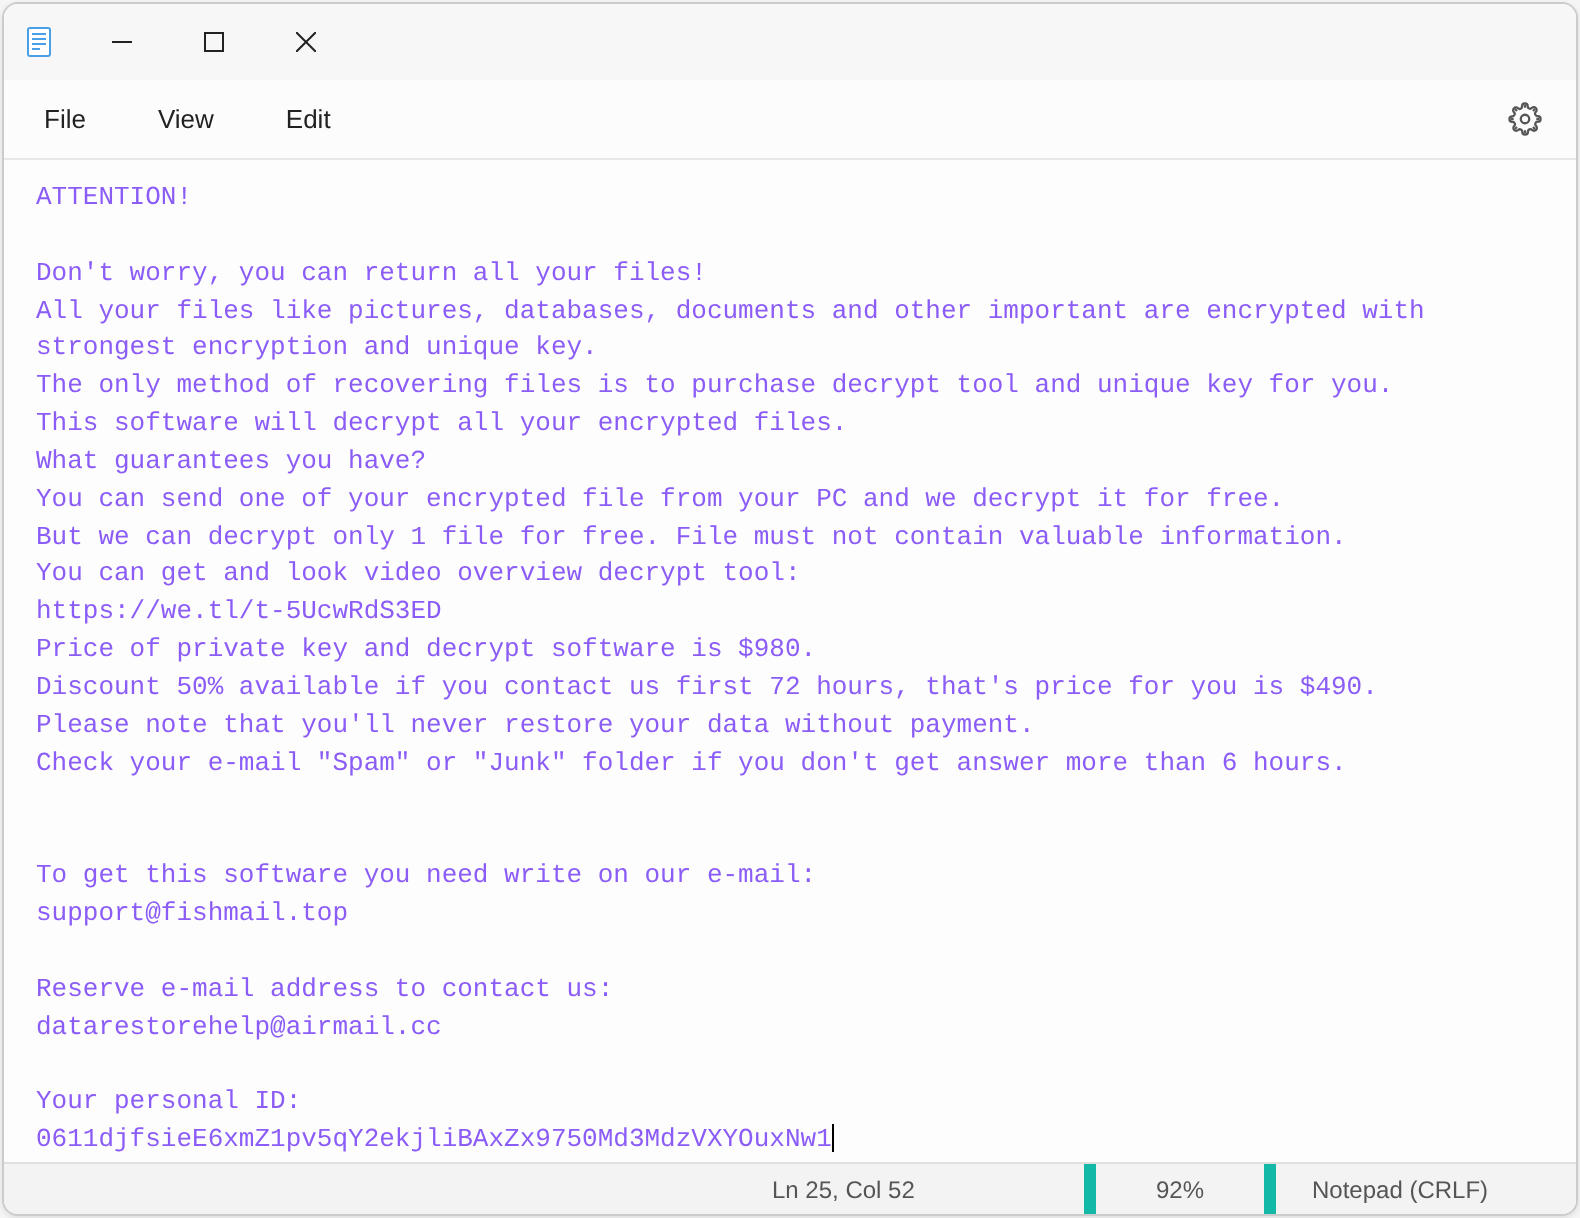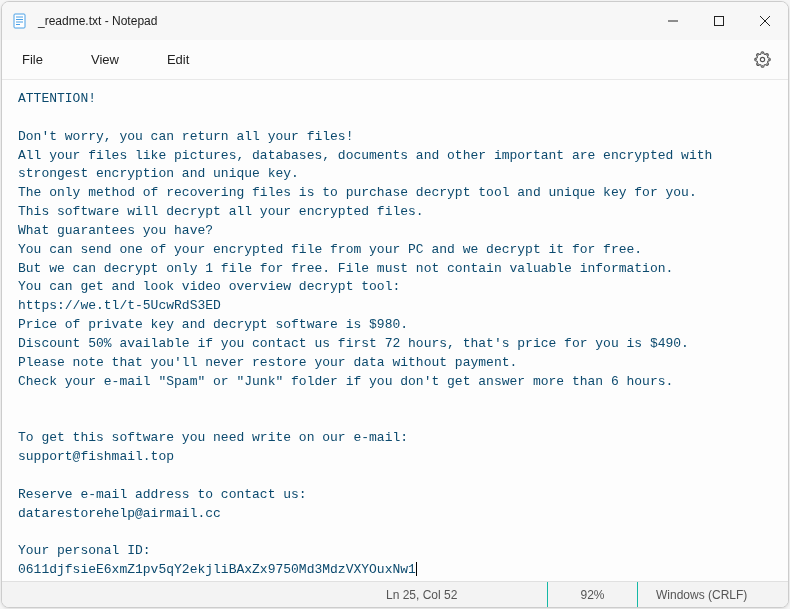--- a/index.html
+++ b/index.html
@@ -54,21 +54,20 @@
       justify-content: center;
       color: #222;
     }
     .menubar {
       height: 40px;
       display: flex;
       align-items: center;
       padding: 0 2px;
       background: #fcfcfc;
       border-bottom: 1px solid #e8e8e8;
-      gap: 12px;
     }
     .menu-item {
       padding: 6px 18px;
       font-size: 13px;
       color: #222;
       border-radius: 4px;
     }
     .menu-spacer { flex: 1; }
     .settings-icon {
       width: 36px;
@@ -77,21 +76,21 @@
       align-items: center;
       justify-content: center;
       margin-right: 6px;
     }
     .content {
       flex: 1;
       padding: 10px 16px;
       font-family: Consolas, "Courier New", monospace;
       font-size: 13px;
       line-height: 1.45;
-      color: #0c4a6e;
+      color: #8b5cf6;
       white-space: pre-wrap;
       overflow: hidden;
       position: relative;
     }
     .content .caret {
       display: inline-block;
       width: 1px;
       height: 14px;
       background: #000;
       vertical-align: text-bottom;
@@ -104,40 +103,39 @@
       background: #f3f3f3;
       border-top: 1px solid #e0e0e0;
       font-size: 12px;
       color: #555;
     }
     .status-seg {
       padding: 0 18px;
       height: 100%;
       display: flex;
       align-items: center;
-      border-right: 1px solid #14b8a6;
+      border-right: 6px solid #14b8a6;
     }
     .status-seg:last-child { border-right: none; }
     .status-spacer { flex: 1; }
   </style>
 </head>
 <body>
 
 <div class="window">
   <div class="titlebar">
     <span class="app-icon">
       <svg width="16" height="16" viewBox="0 0 16 16">
         <rect x="2" y="1" width="11" height="14" rx="1" fill="#fff" stroke="#4aa0e6" stroke-width="1"></rect>
         <line x1="4" y1="4" x2="11" y2="4" stroke="#4aa0e6" stroke-width="1"></line>
         <line x1="4" y1="6.5" x2="11" y2="6.5" stroke="#4aa0e6" stroke-width="1"></line>
         <line x1="4" y1="9" x2="11" y2="9" stroke="#4aa0e6" stroke-width="1"></line>
         <line x1="4" y1="11.5" x2="8" y2="11.5" stroke="#4aa0e6" stroke-width="1"></line>
       </svg>
     </span>
-    <span class="title-text">_readme.txt - Notepad</span>
     <div class="win-controls">
       <div class="win-btn">
         <svg width="10" height="10" viewBox="0 0 10 10">
             <line x1="0" y1="5" x2="10" y2="5" stroke="currentColor" stroke-width="1"></line>
           </svg>
       </div>
       <div class="win-btn">
         <svg width="10" height="10" viewBox="0 0 10 10">
             <rect x="0.5" y="0.5" width="9" height="9" fill="none" stroke="currentColor" stroke-width="1"></rect>
           </svg>
@@ -189,15 +187,15 @@
 Reserve e-mail address to contact us:
 datarestorehelp@airmail.cc
 
 Your personal ID:
 0611djfsieE6xmZ1pv5qY2ekjliBAxZx9750Md3MdzVXYOuxNw1<span class="caret"></span></div>
 
   <div class="statusbar">
     <div class="status-spacer"></div>
     <div class="status-seg" style="min-width:180px">Ln 25, Col 52</div>
     <div class="status-seg" style="min-width:90px;justify-content:center">92%</div>
-    <div class="status-seg" style="min-width:150px">Windows (CRLF)</div>
+    <div class="status-seg" style="min-width:150px">Notepad (CRLF)</div>
   </div>
 </div>
 
 </body></html>

